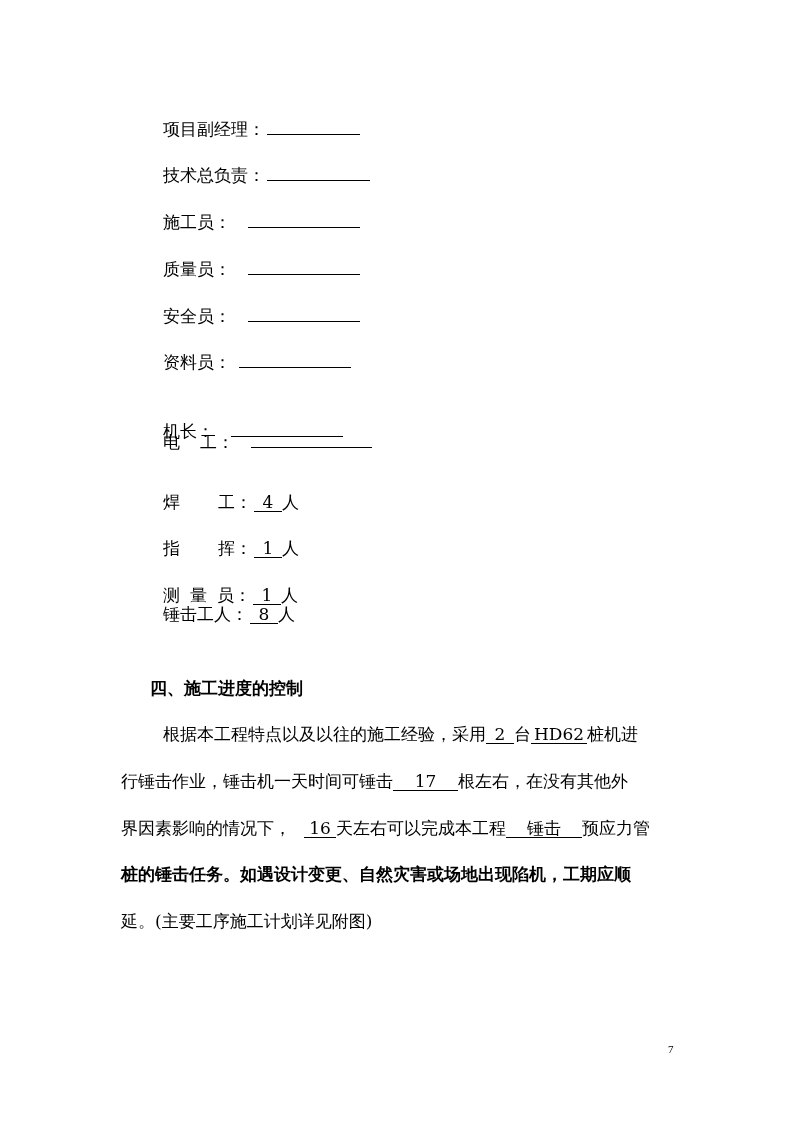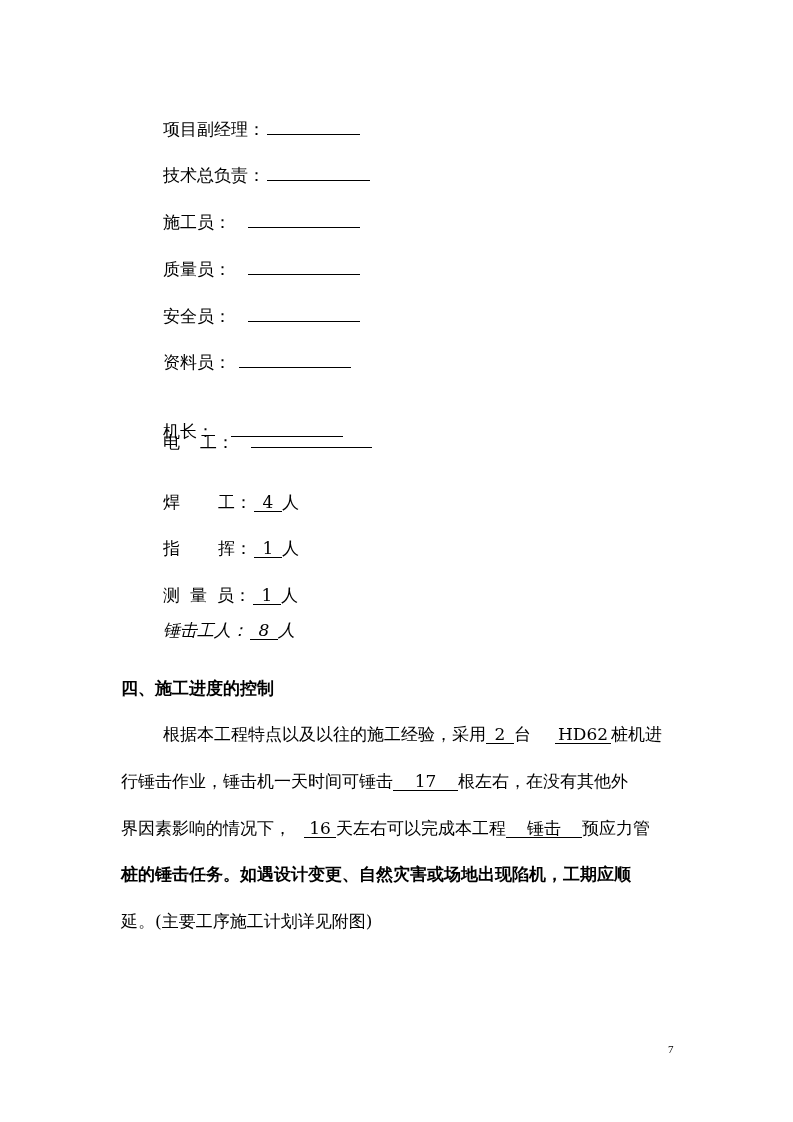--- a/index.html
+++ b/index.html
@@ -37,20 +37,21 @@
       text-align: center;
       line-height: 18px;
     }
     .heading {
       position: absolute;
       font-family: "DejaVu Sans", "Liberation Sans", sans-serif;
       font-weight: bold;
       font-size: 17px;
       line-height: 20px;
       white-space: nowrap;
+      margin-left: 29px;
     }
     .para {
       position: absolute;
       font-size: 17px;
       line-height: 20px;
       white-space: nowrap;
     }
     .page-number {
       position: absolute;
       font-size: 11px;
@@ -99,28 +100,28 @@
 </div>
 
 <div class="line" style="left:163px; top:538px;">
   <span class="label">指</span><span class="sp" style="width:38px;"></span><span class="label">挥：</span><span class="u" style="width:28px; margin-left:2px;">1</span><span class="label">人</span>
 </div>
 
 <div class="line" style="left:163px; top:585px;">
   <span class="label">测</span><span class="sp" style="width:10px;"></span><span class="label">量</span><span class="sp" style="width:10px;"></span><span class="label">员：</span><span class="u" style="width:28px; margin-left:2px;">1</span><span class="label">人</span>
 </div>
 
-<div class="line" style="left:163px; top:620px;font-style:italic;">
+<div class="line" style="left:163px; top:604px;">
   <span class="label">锤击工人：</span><span class="u" style="width:28px; margin-left:2px;">8</span><span class="label">人</span>
 </div>
 
 <div class="heading" style="left:121px; top:678px;">四、施工进度的控制</div>
 
 <div class="para" style="left:163px; top:724px;">
-  <span>根据本工程特点以及以往的施工经验，采用</span><span class="u" style="width:28px;">2</span><span>台</span><span class="u" style="width:56px;margin-left:24px;">HD62</span><span>桩机进</span>
+  <span>根据本工程特点以及以往的施工经验，采用</span><span class="u" style="width:28px;">2</span><span>台</span><span class="u" style="width:56px;">HD62</span><span>桩机进</span>
 </div>
 
 <div class="para" style="left:121px; top:771px;">
   <span>行锤击作业，锤击机一天时间可锤击</span><span class="u" style="width:65px;">17</span><span>根左右，在没有其他外</span>
 </div>
 
 <div class="para" style="left:121px; top:818px;">
   <span>界因素影响的情况下，</span><span class="u" style="width:32px;margin-left:13px;">16</span><span>天左右可以完成本工程</span><span class="u" style="width:76px;">锤击</span><span>预应力管</span>
 </div>
 

